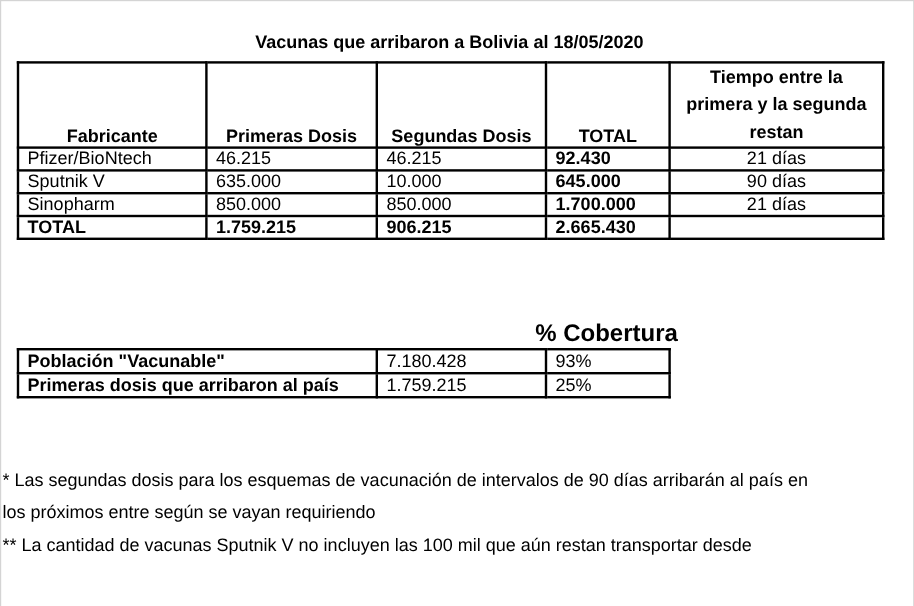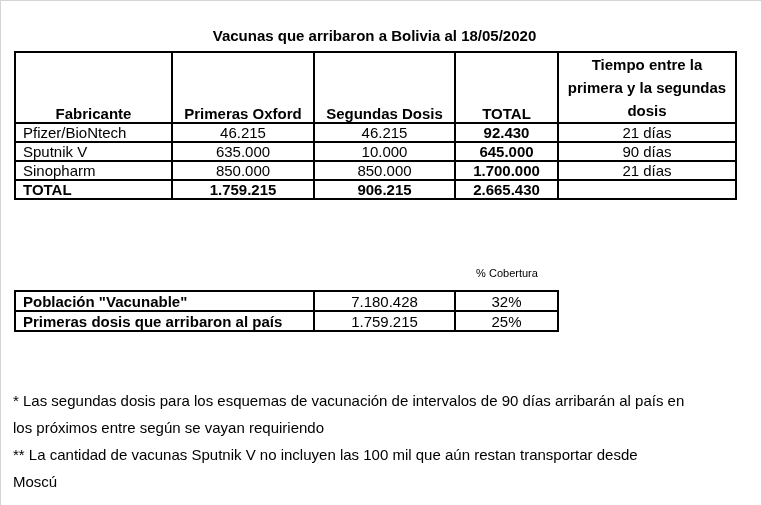--- a/index.html
+++ b/index.html
@@ -50,38 +50,38 @@
   }
   #vaccines-table tr.hdr th.h-left { text-align: center; }
   #vaccines-table tr.hdr th.h-wrap {
     white-space: normal;
     vertical-align: middle;
     line-height: 23px;
     padding: 0 6px;
   }
   #vaccines-table tr.data { height: 19px; }
   td.c-left  { text-align: left; }
-  td.c-num   { text-align: center; }
+  td.c-num   { text-align: left; }
   td.c-center{ text-align: center; }
   .bold { font-weight: bold; }
   #coverage-table { top: 289px; left: 13px; }
   #coverage-table tr { height: 20px; }
   .coverage-header {
     position: absolute;
     top: 266px;
     left: 445px;
     width: 122px;
-    text-align: center;
-    font-weight: normal;
-    font-size: 11px;
+    text-align: left;
+    font-weight: bold;
+    font-size: 20px;
   }
   .footnotes {
     position: absolute;
     top: 386px;
-    left: 12px;
+    left: 1px;
     width: 745px;
     font-size: 15px;
     line-height: 27px;
   }
 </style>
 </head>
 <body>
 
 <div class="page">
 
@@ -91,24 +91,24 @@
     <colgroup>
       <col style="width:157px">
         <col style="width:142px">
         <col style="width:141px">
         <col style="width:103px">
         <col style="width:178px">
     </colgroup>
     <tbody>
         <tr class="hdr">
       <th class="h-left">Fabricante</th>
-      <th>Primeras Oxford</th>
+      <th>Primeras Dosis</th>
       <th>Segundas Dosis</th>
       <th>TOTAL</th>
-      <th class="h-wrap">Tiempo entre la primera y la segundas dosis</th>
+      <th class="h-wrap">Tiempo entre la primera y la segunda restan</th>
     </tr>
     <tr class="data">
       <td class="c-left">Pfizer/BioNtech</td>
       <td class="c-num">46.215</td>
       <td class="c-num">46.215</td>
       <td class="c-num bold">92.430</td>
       <td class="c-center">21 días</td>
     </tr>
     <tr class="data">
       <td class="c-left">Sputnik V</td>
@@ -139,30 +139,29 @@
   <table class="grid" id="coverage-table">
     <colgroup>
       <col style="width:299px">
         <col style="width:141px">
         <col style="width:103px">
     </colgroup>
     <tbody>
         <tr>
       <td class="c-left bold">Población "Vacunable"</td>
       <td class="c-num">7.180.428</td>
-      <td class="c-num">32%</td>
+      <td class="c-num">93%</td>
     </tr>
     <tr>
       <td class="c-left bold">Primeras dosis que arribaron al país</td>
       <td class="c-num">1.759.215</td>
       <td class="c-num">25%</td>
     </tr>
   </tbody>
     </table>
 
   <div class="footnotes">
     <div>* Las segundas dosis para los esquemas de vacunación de intervalos de 90 días arribarán al país en</div>
     <div>los próximos entre según se vayan requiriendo</div>
     <div>** La cantidad de vacunas Sputnik V no incluyen las 100 mil que aún restan transportar desde</div>
-    <div>Moscú</div>
   </div>
 
 </div>
 
 </body></html>

